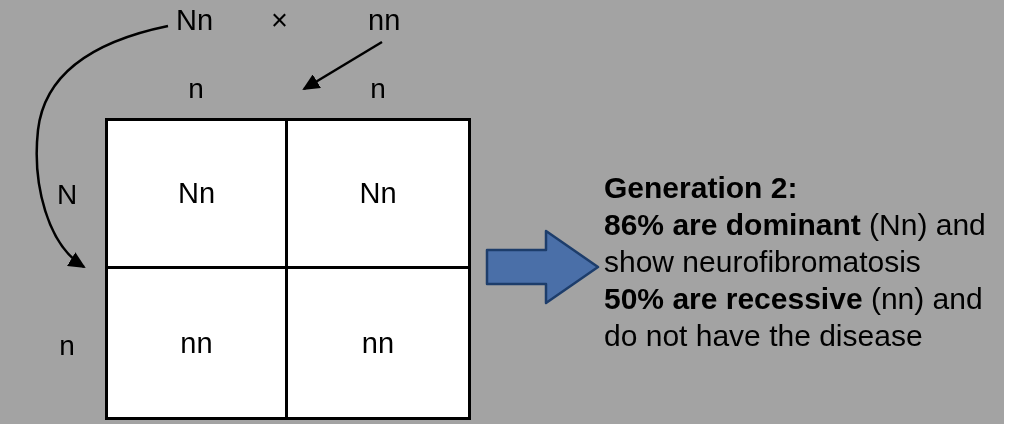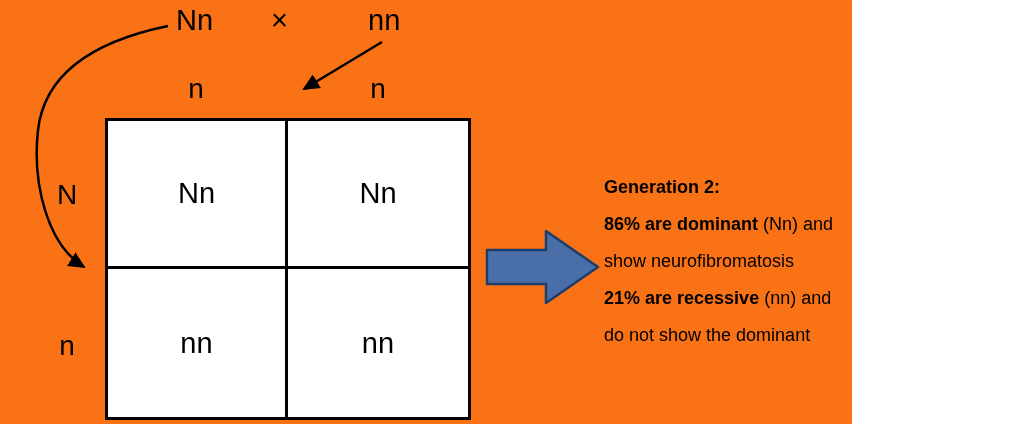--- a/index.html
+++ b/index.html
@@ -4,23 +4,23 @@
 <style>
   * { margin:0; padding:0; box-sizing:border-box; }
   html,body { background:#ffffff; }
   body {
     font-family:"Liberation Sans", sans-serif;
     color:#000000;
     -webkit-font-smoothing:antialiased;
   }
   .canvas {
     position:relative;
-    width:852px;
+    width:1004px;
     height:424px;
-    background:#f97316;
+    background:#a3a3a3;
     overflow:hidden;
   }
   .abs { position:absolute; }
   .genotype-label { font-size:29px; line-height:1; }
   .axis-label { font-size:28px; line-height:1; }
 
   
   .grid {
     position:absolute;
     left:105px; top:118px;
@@ -43,21 +43,21 @@
     position:absolute; left:0; top:0;
     width:1024px; height:424px;
     pointer-events:none;
   }
 
   
   .caption {
     position:absolute;
     left:604px; top:169px;
     width:400px;
-    font-size:18px;
+    font-size:30px;
     line-height:37px;
   }
   .cap-line { white-space:nowrap; }
   .b { font-weight:bold; }
 </style>
 </head>
 <body>
 
 <div class="canvas">
 
@@ -89,17 +89,17 @@
 
     <path d="M 382 42 L 304 89" fill="none" stroke="#000" stroke-width="2.5" marker-end="url(#arrowhead)"></path>
 
     <polygon points="487,250 546,250 546,231 598,267 546,303 546,284 487,284" stroke-width="2.5" stroke-linejoin="round" fill="#4a6fa8" stroke="#1d3d6b"></polygon>
   </svg>
 
   <div class="caption">
     <div class="cap-line"><span class="b">Generation 2:</span><span></span></div>
     <div class="cap-line"><span class="b">86% are dominant</span><span> (Nn) and</span></div>
     <div class="cap-line"><span class="b"></span><span>show neurofibromatosis</span></div>
-    <div class="cap-line"><span class="b">21% are recessive</span><span> (nn) and</span></div>
-    <div class="cap-line"><span class="b"></span><span>do not show the dominant</span></div>
+    <div class="cap-line"><span class="b">50% are recessive</span><span> (nn) and</span></div>
+    <div class="cap-line"><span class="b"></span><span>do not have the disease</span></div>
   </div>
 
 </div>
 
 </body></html>

